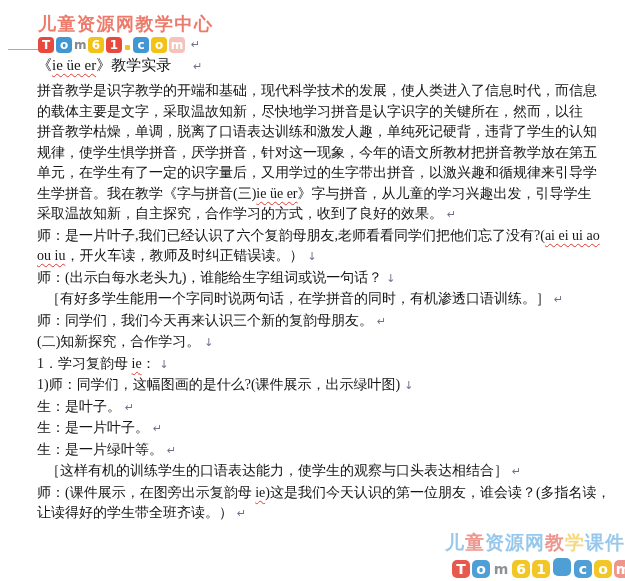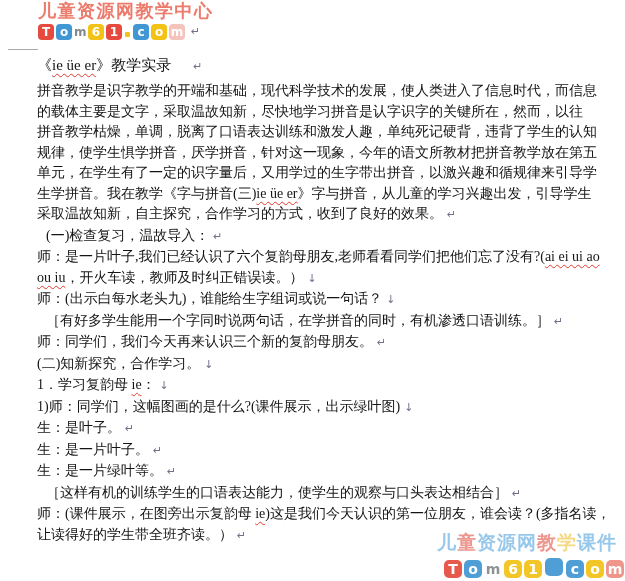--- a/index.html
+++ b/index.html
@@ -2,21 +2,21 @@
 <html><head>
 <meta charset="utf-8">
 <style>
   * { margin:0; padding:0; box-sizing:border-box; }
   html,body { background:#ffffff; }
   .page {
     position:relative; width:625px; height:581px; background:#ffffff;
     overflow:hidden; font-family:"Liberation Serif", serif; color:#141414;
   }
   
-  .logo { position:absolute; left:38px; top:2px; line-height:1; }
+  .logo { position:absolute; left:38px; top:15px; line-height:1; }
   .logo-cn {
     font-family:"DejaVu Sans", sans-serif; font-weight:bold; font-size:18px;
     color:#ec7b6c; letter-spacing:1.5px;
   }
   .logo-row { display:flex; align-items:center; gap:2px; margin-top:3px; height:17px; }
   .blk {
     display:inline-block; width:16px; height:16px; border-radius:4px;
     font:bold 12px/16px "DejaVu Sans", sans-serif; text-align:center; color:#fff;
   }
   .noblk { background:transparent !important; width:12px; }
@@ -29,21 +29,21 @@
   .ind { padding-left:9px; }
   .wavy {
     text-decoration:underline; text-decoration-style:wavy; text-decoration-color:#e03a2f;
     text-decoration-thickness:1px; text-underline-offset:3px;margin-top:48px;
   }
   .mark {
     font-family:"DejaVu Sans", sans-serif; font-size:11px; color:#70708a; margin-left:4px;
   }
   .title-gap { margin-left:22px; }
   
-  .watermark { position:absolute; right:8px; bottom:2px; text-align:right; }
+  .watermark { position:absolute; right:0; bottom:2px; text-align:right; }
   .wm-cn {
     font-family:"DejaVu Sans", sans-serif; font-weight:bold; font-size:19px;
     letter-spacing:1px; opacity:0.62; white-space:nowrap;
   }
   .wm-row { display:flex; justify-content:flex-end; align-items:center; gap:2px; margin-top:2px; margin-right:-7px; opacity:0.92; }
   .wm-row .blk { width:18px; height:18px; font-size:14px; line-height:18px; border-radius:5px; }
 </style>
 </head>
 <body>
 
@@ -70,21 +70,20 @@
   <div class="content">
     <div class="title-line"><span>《</span><span class="wavy">ie üe er</span><span>》教学实录</span><span class="mark title-gap">↵</span></div>
     <div>
         <div class="line"><span>拼音教学是识字教学的开端和基础，现代科学技术的发展，使人类进入了信息时代，而信息</span></div>
         <div class="line"><span>的载体主要是文字，采取温故知新，尽快地学习拼音是认字识字的关键所在，然而，以往</span></div>
         <div class="line"><span>拼音教学枯燥，单调，脱离了口语表达训练和激发人趣，单纯死记硬背，违背了学生的认知</span></div>
         <div class="line"><span>规律，使学生惧学拼音，厌学拼音，针对这一现象，今年的语文所教材把拼音教学放在第五</span></div>
         <div class="line"><span>单元，在学生有了一定的识字量后，又用学过的生字带出拼音，以激兴趣和循规律来引导学</span></div>
         <div class="line"><span>生学拼音。我在教学《字与拼音(三)</span><span class="wavy">ie üe er</span><span>》字与拼音，从儿童的学习兴趣出发，引导学生</span></div>
         <div class="line"><span>采取温故知新，自主探究，合作学习的方式，收到了良好的效果。</span><span class="mark">↵</span></div>
-        <div class="line ind"><span>(一)检查复习，温故导入：</span><span class="mark">↵</span></div>
         <div class="line"><span>师：是一片叶子,我们已经认识了六个复韵母朋友,老师看看同学们把他们忘了没有?(</span><span class="wavy">ai ei ui ao</span></div>
         <div class="line"><span class="wavy">ou iu</span><span>，开火车读，教师及时纠正错误读。）</span><span class="mark">↓</span></div>
         <div class="line"><span>师：(出示白每水老头九)，谁能给生字组词或说一句话？</span><span class="mark">↓</span></div>
         <div class="line ind"><span>［有好多学生能用一个字同时说两句话，在学拼音的同时，有机渗透口语训练。］</span><span class="mark">↵</span></div>
         <div class="line"><span>师：同学们，我们今天再来认识三个新的复韵母朋友。</span><span class="mark">↵</span></div>
         <div class="line"><span>(二)知新探究，合作学习。</span><span class="mark">↓</span></div>
         <div class="line"><span>1．学习复韵母 </span><span class="wavy">ie</span><span>：</span><span class="mark">↓</span></div>
         <div class="line"><span>1)师：同学们，这幅图画的是什么?(课件展示，出示绿叶图)</span><span class="mark">↓</span></div>
         <div class="line"><span>生：是叶子。</span><span class="mark">↵</span></div>
         <div class="line"><span>生：是一片叶子。</span><span class="mark">↵</span></div>

